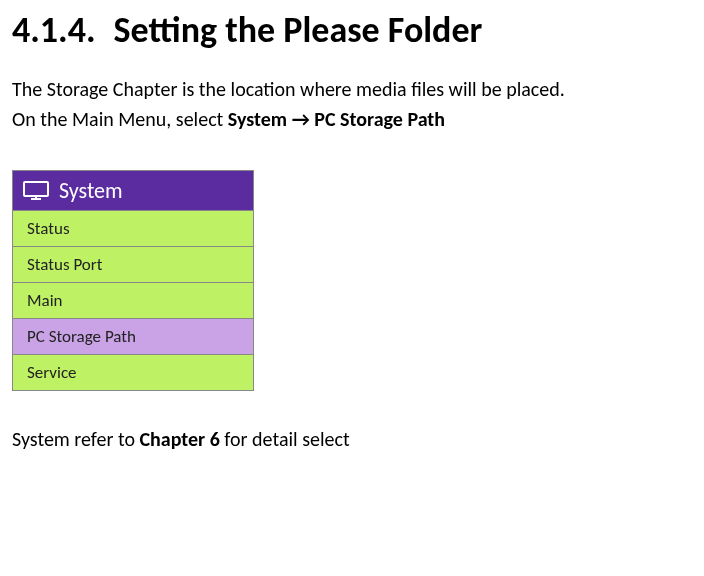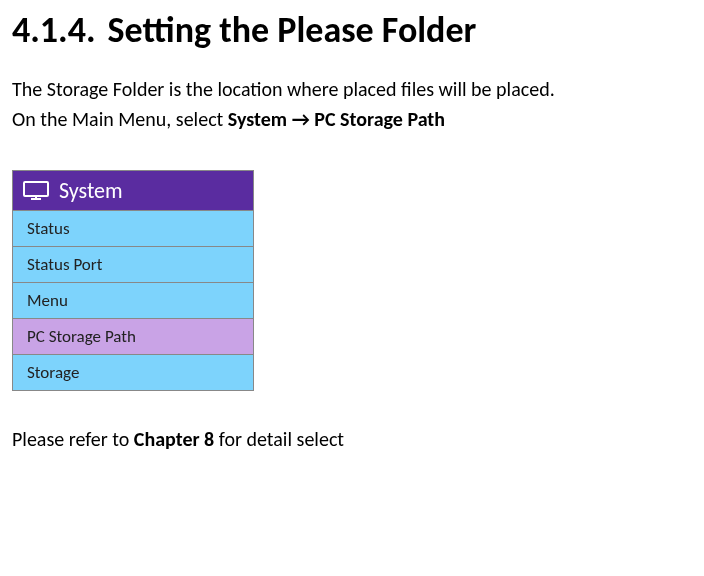--- a/index.html
+++ b/index.html
@@ -11,21 +11,21 @@
     box-sizing: border-box;
   }
   .heading {
     font-size: 36px;
     font-weight: 700;
     margin: 0 0 22px 0;
     letter-spacing: 0px;
   }
   .heading-num {
     display: inline-block;
-    margin-right: 12px;
+    margin-right: 18px;
   }
   .para {
     font-size: 20px;
     line-height: 1.5;
     margin: 0 0 36px 0;
   }
   .bold { font-weight: 700; }
   .arrow { font-weight: 700; }
   .menu {
     width: 240px;
@@ -41,65 +41,65 @@
     align-items: center;
     gap: 10px;
   }
   .menu-header svg {
     flex: none;
   }
   .menu-item {
     border-top: 1px solid #888;
     padding: 7px 14px;
     font-size: 17px;
-    background: #7dd3fc;
+    background: #bef264;
     color: #222;
   }
   .menu-item.selected {
     background: #c9a3e6;
     color: #222;
   }
   .footer {
     font-size: 20px;
     margin: 0;
   }
 </style>
 </head>
 <body>
 
 <h1 class="heading">
   <span class="heading-num">4.1.4.</span><span>Setting the Please Folder</span>
 </h1>
 
 <p class="para">
-  <span>The Storage Folder is the location where placed files will be placed.</span><br>
+  <span>The Storage Chapter is the location where media files will be placed.</span><br>
   <span>On the Main Menu, select </span><span class="bold">System</span> <span class="arrow">→</span> <span class="bold">PC Storage Path</span>
 </p>
 
 <div class="menu">
   <div class="menu-header">
     <svg width="26" height="20" viewBox="0 0 26 20">
       <rect x="1" y="1" width="24" height="14" rx="1" fill="none" stroke="#fff" stroke-width="2"></rect>
       <rect x="8" y="17" width="10" height="2" fill="#fff"></rect>
       <rect x="12" y="15" width="2" height="3" fill="#fff"></rect>
     </svg>
     <span>System</span>
   </div>
   <div class="menu-item">
     <span>Status</span>
   </div>
   <div class="menu-item">
     <span>Status Port</span>
   </div>
   <div class="menu-item">
-    <span>Menu</span>
+    <span>Main</span>
   </div>
   <div class="menu-item selected">
     <span>PC Storage Path</span>
   </div>
   <div class="menu-item">
-    <span>Storage</span>
+    <span>Service</span>
   </div>
 </div>
 
 <p class="footer">
-  <span>Please refer to </span><span class="bold">Chapter 8</span><span> for detail select</span>
+  <span>System refer to </span><span class="bold">Chapter 6</span><span> for detail select</span>
 </p>
 
 </body></html>

